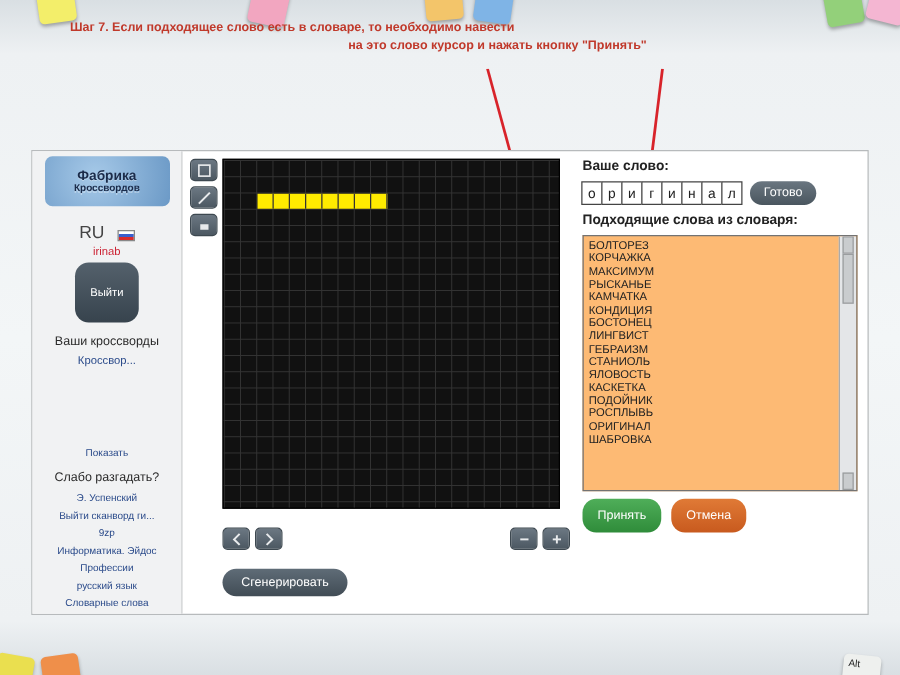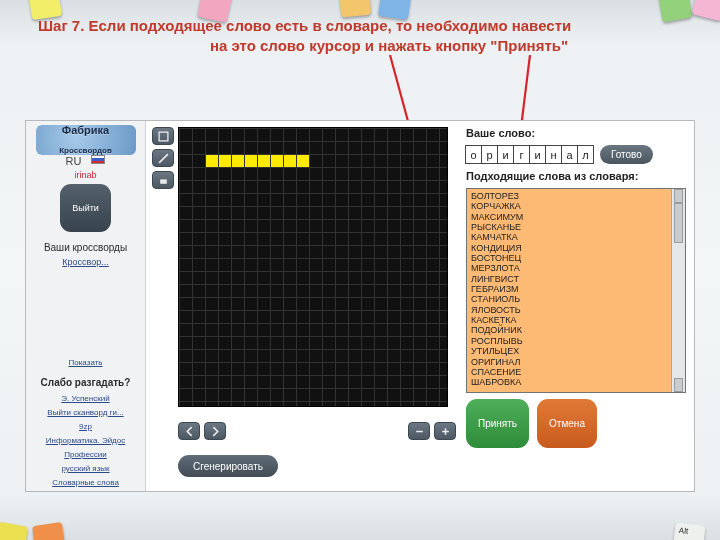--- a/index.html
+++ b/index.html
@@ -9,40 +9,40 @@
   .kc1{top:-12px;left:30px;background:#f3ee6a;transform:rotate(-8deg)}
   .kc2{top:-10px;left:200px;background:#f2a6c0;transform:rotate(12deg)}
   .kc3{top:-14px;left:340px;background:#f3c56a;transform:rotate(-5deg)}
   .kc4{top:-12px;left:380px;background:#7fb4e6;transform:rotate(8deg)}
   .kc5{top:-10px;left:660px;background:#93d07a;transform:rotate(-10deg)}
   .kc6{top:-12px;left:695px;background:#f4b6d2;transform:rotate(14deg)}
   .kc7{bottom:-14px;left:-4px;background:#eadf4f;transform:rotate(10deg)}
   .kc8{bottom:-14px;left:34px;background:#ef8f4a;transform:rotate(-8deg)}
   .kc9{bottom:-14px;right:16px;background:#eef0ee;transform:rotate(6deg)}
   
-  .instruction{position:absolute;top:16px;left:38px;right:40px;text-align:left;font-size:15px;font-weight:bold;color:#c0392b;line-height:1.35}
+  .instruction{position:absolute;top:16px;left:56px;right:40px;text-align:left;font-size:10px;font-weight:bold;color:#c0392b;line-height:1.35}
   .instruction .line2{display:block;text-align:center;margin-left:60px}
   
   .arrow{position:absolute;pointer-events:none}
   
   .app{position:absolute;top:120px;left:25px;right:25px;bottom:48px;border:1px solid #b7babc;background:#fff;display:flex}
   
   .sidebar{width:120px;background:#f1f2f3;border-right:1px solid #cfd2d4;display:flex;flex-direction:column;align-items:center;padding:4px 4px;font-size:9px;color:#2a4a8a}
-  .logo{width:100px;height:30px;border-radius:6px;background:radial-gradient(circle at 40% 40%,#a6c9e8,#6b99c6);display:flex;align-items:center;justify-content:space-between;color:#1a2b4a;font-weight:bold;font-size:11px;text-shadow:0 1px 0 #fff5;margin-bottom:0;flex-direction:column;line-height:1}
-  .lang{display:flex;align-items:flex-start;gap:10px;font-size:11px;color:#444}
+  .logo{width:100px;height:40px;border-radius:6px;background:radial-gradient(circle at 40% 40%,#a6c9e8,#6b99c6);display:flex;align-items:center;justify-content:center;color:#1a2b4a;font-weight:bold;font-size:11px;text-shadow:0 1px 0 #fff5;margin-bottom:12px;flex-direction:column;line-height:1}
+  .lang{display:flex;align-items:flex-end;gap:10px;font-size:14px;color:#444}
   .flag{width:14px;height:9px;background:linear-gradient(#fff 33%,#3a5fcd 33% 66%,#d92b2b 66%);border:1px solid #888}
   .username{color:#c23; font-size:9px;margin-top:3px}
   .pill{background:linear-gradient(#6d7b86,#4b5964);color:#fff;border:0;border-radius:11px;font-size:9px;padding:19px 12px;margin-top:4px;cursor:pointer}
   .pill.dark{background:linear-gradient(#54616c,#37434d)}
   .side-h{font-weight:normal;color:#2b2b2b;font-size:10px;margin-top:10px}
-  .side-link{color:#2a4a8a;text-decoration:underline;cursor:pointer;margin-top:4px;font-size:9px}
+  .side-link{color:#2a4a8a;cursor:pointer;margin-top:4px;font-size:9px}
   .side-link.small{font-size:8px}
   .spacer{flex:1}
   .create-btn{background:linear-gradient(#626e79,#434e57);color:#fff;border-radius:12px;border:0;padding:5px 10px;font-size:10px;cursor:pointer;margin-top:6px}
-  .weak{color:#2b2b2b;font-weight:bold;font-size:10px;margin-top:10px;margin-bottom:2px}
+  .weak{color:#2b2b2b;font-weight:normal;font-size:10px;margin-top:10px;margin-bottom:2px}
   .weak-links{display:flex;flex-direction:column;align-items:center;gap:1px}
   
   .center{flex:1;display:flex;flex-direction:column;padding:6px;gap:15px}
   .grid-wrap{display:flex;gap:4px}
   .vtools{display:flex;flex-direction:column;gap:4px}
   .tool{width:22px;height:18px;border-radius:4px;background:linear-gradient(#6b7782,#4c5862);border:1px solid #3d4850;display:flex;align-items:center;justify-content:center;cursor:pointer}
   .tool svg{width:11px;height:11px;fill:#e8eaec}
   .grid{width:270px;height:280px;background:#111;border:1px solid #000;position:relative}
   .gridlines{position:absolute;inset:0;
     background-image:linear-gradient(#333 1px,transparent 1px),linear-gradient(90deg,#333 1px,transparent 1px);
@@ -59,21 +59,21 @@
   .cell{width:17px;height:19px;border:1px solid #444;margin-left:-1px;display:flex;align-items:center;justify-content:center;font-size:11px;background:#fff}
   .done-btn{background:linear-gradient(#6a7680,#4a565f);color:#fff;border-radius:11px;border:0;padding:4px 11px;font-size:10px;cursor:pointer}
   .dict{border:1px solid #737373;background:#fdba74;height:205px;overflow:hidden;position:relative;display:flex}
   .dict-list{flex:1;padding:2px 4px;font-size:9px;line-height:1.15;color:#222;overflow:hidden}
   .dict-list div{white-space:nowrap;cursor:pointer}
   .dict-scroll{width:14px;background:#e4e6e8;border-left:1px solid #aaa;position:relative}
   .dict-scroll::before,.dict-scroll::after{content:"";position:absolute;left:2px;right:2px;height:12px;background:#c9ccce;border:1px solid #9a9d9f}
   .dict-scroll::before{top:0}.dict-scroll::after{bottom:0}
   .thumb{position:absolute;left:2px;right:2px;top:14px;height:40px;background:#c9ccce;border:1px solid #9a9d9f}
   .brow{display:flex;gap:8px}
-  .action{border-radius:11px;border:0;padding:19px 12px;font-size:10px;color:#fff;cursor:pointer}
+  .action{border-radius:11px;border:0;padding:8px 12px;font-size:10px;color:#fff;cursor:pointer}
   .accept{background:linear-gradient(#4fae59,#2f8c3a)}
   .cancel{background:linear-gradient(#e07a36,#c85a1e)}
 </style>
 </head>
 <body>
 
 <div class="keycap kc1">Esc</div>
 <div class="keycap kc2"></div>
 <div class="keycap kc3"></div>
 <div class="keycap kc4"></div>
@@ -216,31 +216,28 @@
     <div class="rlabel">Подходящие слова из словаря:</div>
     <div class="dict">
       <div class="dict-list" id="dict-list">
           <div>БОЛТОРЕЗ</div>
           <div>КОРЧАЖКА</div>
           <div>МАКСИМУМ</div>
           <div>РЫСКАНЬЕ</div>
           <div>КАМЧАТКА</div>
           <div>КОНДИЦИЯ</div>
           <div>БОСТОНЕЦ</div>
-          <div>МЕРЗЛОТА</div>
           <div>ЛИНГВИСТ</div>
           <div>ГЕБРАИЗМ</div>
           <div>СТАНИОЛЬ</div>
           <div>ЯЛОВОСТЬ</div>
           <div>КАСКЕТКА</div>
           <div>ПОДОЙНИК</div>
           <div>РОСПЛЫВЬ</div>
-          <div>УТИЛЬЦЕХ</div>
           <div>ОРИГИНАЛ</div>
-          <div>СПАСЕНИЕ</div>
           <div>ШАБРОВКА</div>
         </div>
       <div class="dict-scroll">
           <div class="thumb"></div>
         </div>
     </div>
 
     <div class="brow">
       <button class="action accept">Принять</button>
       <button class="action cancel">Отмена</button>

